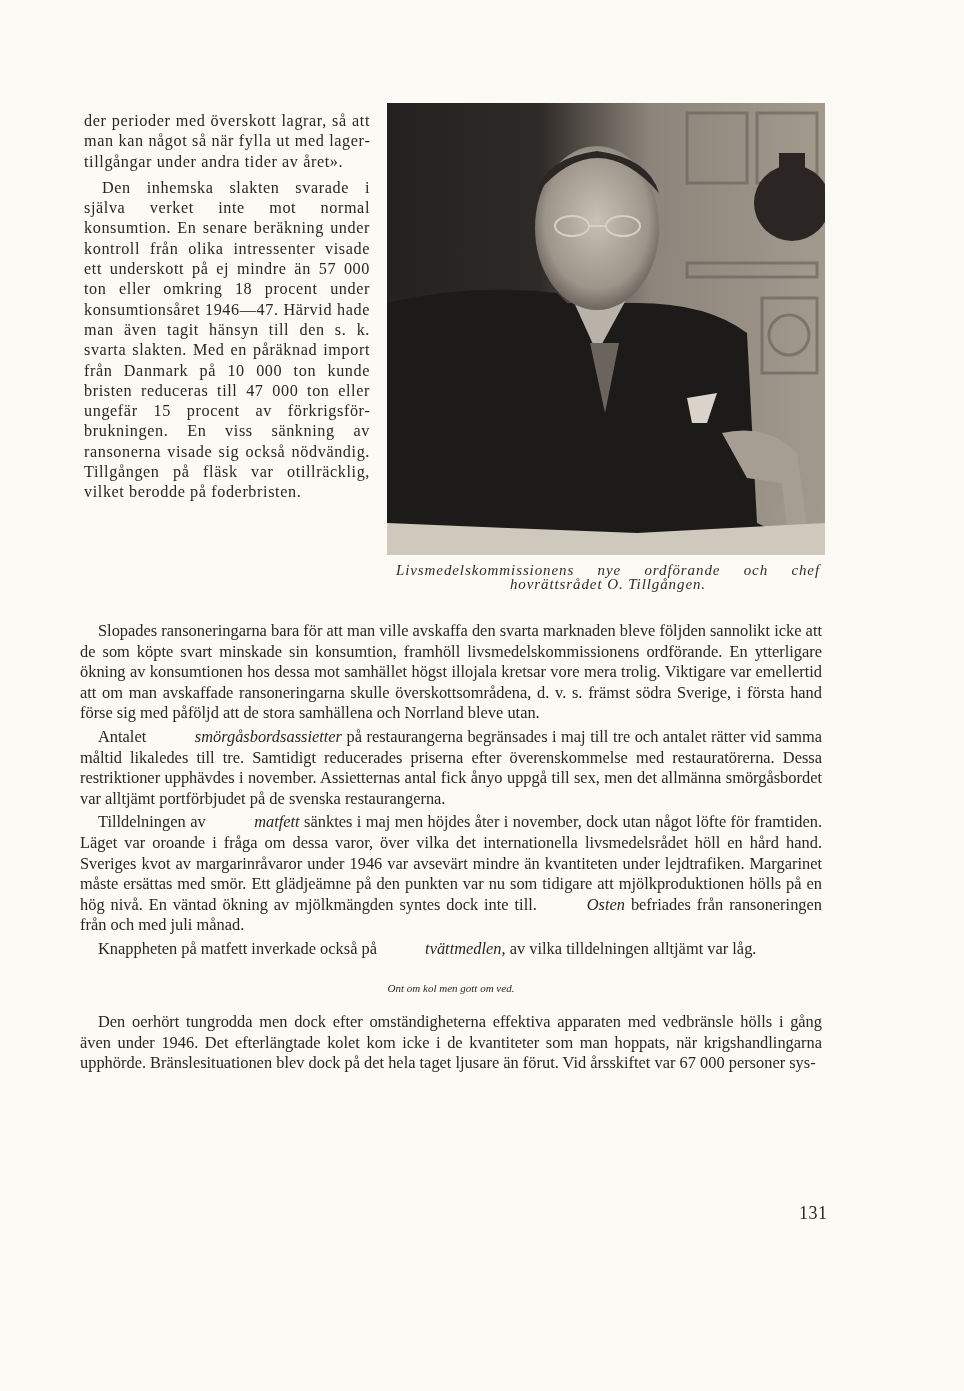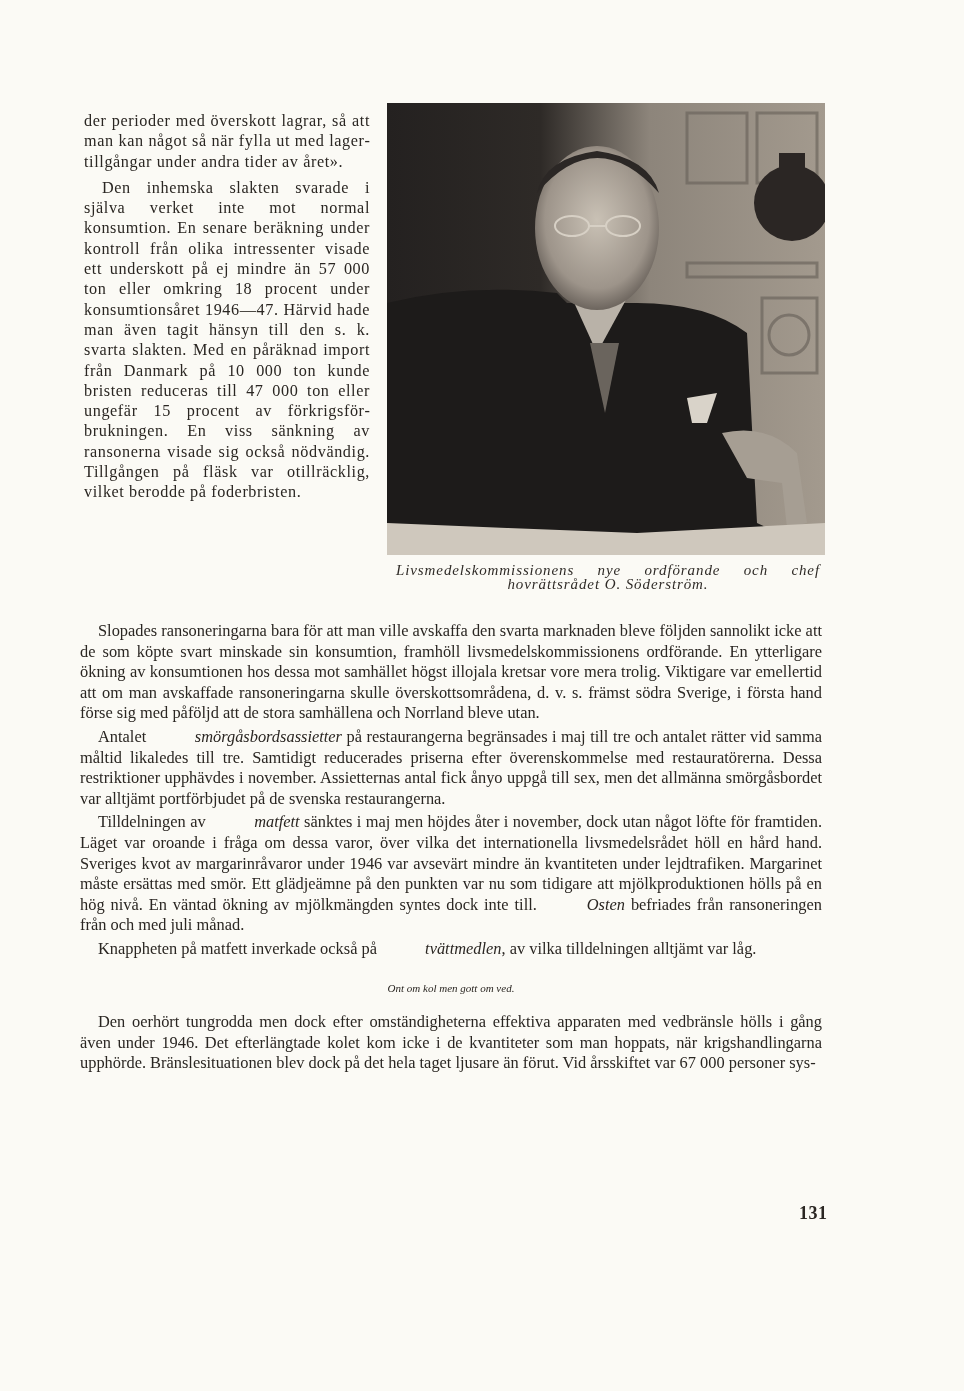--- a/index.html
+++ b/index.html
@@ -48,21 +48,21 @@
   }
   .col-full p { margin: 0; text-indent: 18px; }
   .col-full p + p { margin-top: 3px; }
   .col-full em { font-style: italic; margin-left: 44px; }
   .subhead {
     text-align: center; font-style: italic; font-size: 11px;
     margin: 18px 0 14px 0 !important; text-indent: 0 !important;
   }
   .pagenum {
     position: absolute; left: 799px; top: 1203px;
-    font-weight: bold; font-size: 18px; letter-spacing: 0.5px;
+    font-weight: normal; font-size: 18px; letter-spacing: 0.5px;
   }
 </style>
 </head>
 <body>
 
 <div class="page">
 
   <div class="col-left">
     <p>der perioder med överskott lagrar, så att man kan något så när fylla ut med lager­tillgångar under andra tider av året».</p>
     <p>Den inhemska slakten svara­de i själva verket inte mot nor­mal konsumtion. En senare be­räkning under kontroll från olika intressenter visade ett underskott på ej mindre än 57 000 ton eller omkring 18 procent under konsumtions­året 1946—47. Härvid hade man även tagit hänsyn till den s. k. svarta slakten. Med en påräk­nad import från Danmark på 10 000 ton kunde bristen redu­ceras till 47 000 ton eller unge­fär 15 procent av förkrigsför­brukningen. En viss sänkning av ransonerna visade sig ock­så nödvändig. Tillgången på fläsk var otillräcklig, vilket berodde på foderbristen.</p>
@@ -113,21 +113,21 @@
       <path d="M300 295 L330 290 L320 320 L305 320 Z" fill="#d9d3c9"></path>
 
       <path d="M335 330 Q380 320 410 350 L420 420 L400 425 L395 380 L360 375 Z" fill="#a69e93"></path>
 
       <path d="M0 420 L120 425 L250 430 L438 420 L438 452 L0 452 Z" fill="#cfc8bd"></path>
     </svg>
   </div>
 
   <div class="caption">
     <span class="c1">Livsmedelskommissionens nye ordförande och chef</span>
-    <span>hovrättsrådet O. Söderström.</span>
+    <span>hovrättsrådet O. Tillgången.</span>
   </div>
 
   <div class="col-full">
     <p>Slopades ransoneringarna bara för att man ville avskaffa den svarta marknaden bleve följden sannolikt icke att de som köpte svart minskade sin konsumtion, framhöll livsmedelskommissionens ordförande. En ytterligare ökning av konsum­tionen hos dessa mot samhället högst illojala kretsar vore mera trolig. Viktigare var emellertid att om man avskaffade ransoneringarna skulle överskottsområdena, d. v. s. främst södra Sverige, i första hand förse sig med påföljd att de stora sam­hällena och Norrland bleve utan.</p>
     <p><span>Antalet </span><em>smörgåsbordsassietter</em><span> på restaurangerna begränsades i maj till tre och antalet rätter vid samma måltid likaledes till tre. Samtidigt reducerades priserna efter överenskommelse med restauratörerna. Dessa restriktioner upphävdes i no­vember. Assietternas antal fick ånyo uppgå till sex, men det allmänna smörgås­bordet var alltjämt portförbjudet på de svenska restaurangerna.</span></p>
     <p><span>Tilldelningen av </span><em>matfett</em><span> sänktes i maj men höjdes åter i november, dock utan något löfte för framtiden. Läget var oroande i fråga om dessa varor, över vilka det internationella livsmedelsrådet höll en hård hand. Sveriges kvot av margarinråva­ror under 1946 var avsevärt mindre än kvantiteten under lejdtrafiken. Margarinet måste ersättas med smör. Ett glädjeämne på den punkten var nu som tidigare att mjölkproduktionen hölls på en hög nivå. En väntad ökning av mjölkmängden syn­tes dock inte till. </span><em>Osten</em><span> befriades från ransoneringen från och med juli månad.</span></p>
     <p><span>Knappheten på matfett inverkade också på </span><em>tvättmedlen</em><span>, av vilka tilldelningen alltjämt var låg.</span></p>
     <p class="subhead">Ont om kol men gott om ved.</p>
     <p>Den oerhört tungrodda men dock efter omständigheterna effektiva apparaten med vedbränsle hölls i gång även under 1946. Det efterlängtade kolet kom icke i de kvantiteter som man hoppats, när krigshandlingarna upphörde. Bränslesituationen blev dock på det hela taget ljusare än förut. Vid årsskiftet var 67 000 personer sys-</p>
   </div>

